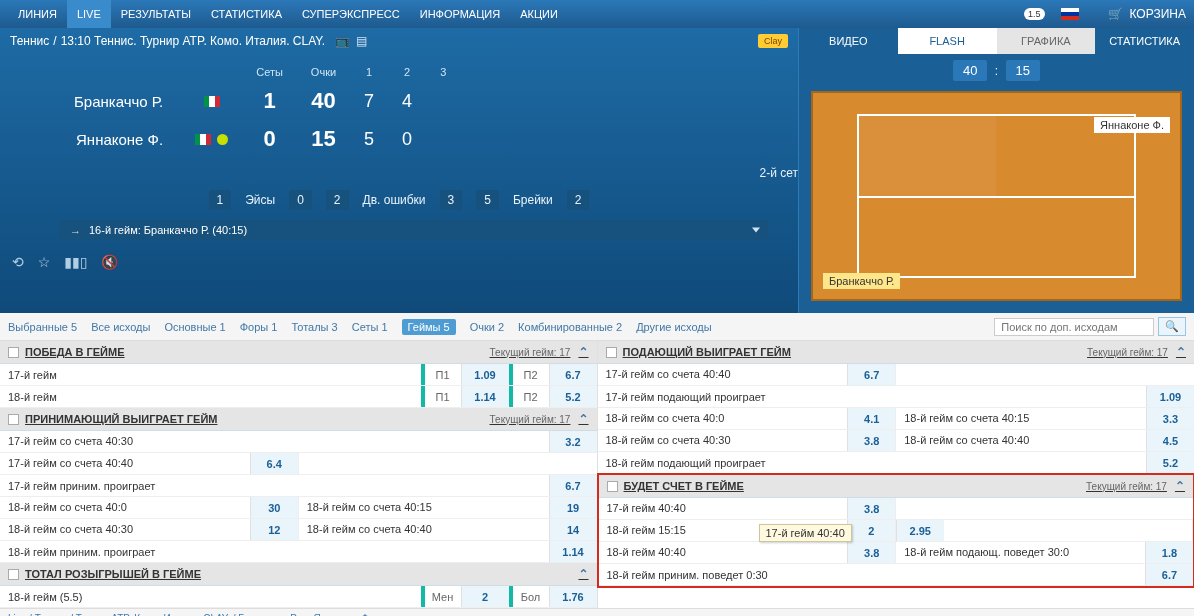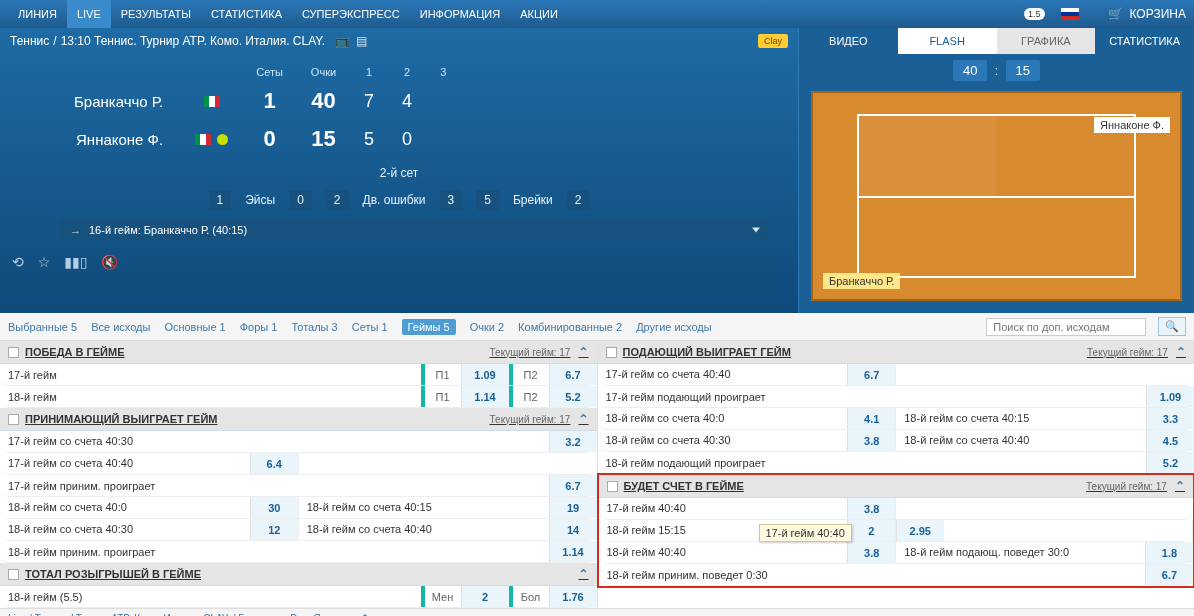--- a/index.html
+++ b/index.html
@@ -22,21 +22,21 @@
 
 .score-table { padding: 8px 30px 4px 60px; }
 .score-table table { border-collapse: collapse; }
 .score-table th { font-size: 11px; font-weight: normal; color: #cde5f5; padding: 4px 14px; text-align: center; }
 .score-table td { padding: 6px 14px; font-size: 18px; color: #fff; text-align: center; }
 .score-table .pname { text-align: right; font-size: 15px; padding-right: 18px; white-space: nowrap; }
 .score-table .flag-it { display: inline-block; width: 16px; height: 11px; background: linear-gradient(to right, #009246 33%, #fff 33%, #fff 66%, #ce2b37 66%); vertical-align: middle; }
 .score-table .ball { display: inline-block; width: 11px; height: 11px; background: #c8e000; border-radius: 50%; margin-left: 6px; vertical-align: middle; }
 .score-table .mainnum { font-weight: bold; font-size: 22px; }
 
-.set-label { text-align: center; font-size: 12px; padding: 4px 0 10px; color: #e8f3fb; }
+.set-label { text-align: right; font-size: 12px; padding: 4px 0 10px; color: #e8f3fb; }
 
 .stats-row { display: flex; justify-content: center; gap: 14px; align-items: center; font-size: 12px; color: #e8f3fb; padding-bottom: 6px; }
 .stats-row .sv { background: #17517d; padding: 3px 8px; border-radius: 2px; min-width: 18px; text-align: center; }
 
 .ticker { display: flex; align-items: center; background: #17517d; margin: 4px 30px 8px 60px; padding: 4px 10px; font-size: 11px; border-radius: 2px; position: relative; }
 .ticker .arrow { margin-right: 8px; opacity: 0.8; }
 .ticker::after { content: ""; position: absolute; right: 8px; top: 50%; width: 0; height: 0; border-left: 4px solid transparent; border-right: 4px solid transparent; border-top: 5px solid #cde5f5; transform: translateY(-50%); }
 
 .util-bar { display: flex; align-items: center; gap: 14px; padding: 6px 12px; color: #cde5f5; font-size: 14px; }
 .util-bar span { cursor: pointer; opacity: 0.85; }
@@ -53,34 +53,34 @@
 .court::before { content: ""; position: absolute; left: 12%; right: 12%; top: 10%; bottom: 10%; border: 2px solid #fff; }
 .court .net { position: absolute; left: 12%; right: 12%; top: 50%; height: 2px; background: #fff; }
 .court .svc { position: absolute; left: 12%; top: 10%; width: 38%; height: 40%; background: rgba(255,255,255,0.06); }
 .court .plabel { position: absolute; background: #fff; color: #333; font-size: 11px; padding: 2px 6px; }
 .court .plabel.top { top: 24px; right: 10px; }
 .court .plabel.bot { bottom: 10px; left: 10px; background: #ffe68a; }
 
 .filter-bar { display: flex; align-items: center; background: #f5f5f5; border-bottom: 1px solid #ddd; padding: 4px 8px; gap: 14px; font-size: 11px; color: #4178a8; }
 .filter-bar .fi { cursor: pointer; white-space: nowrap; }
 .filter-bar .fi.active { background: #4f9cd3; color: #fff; padding: 2px 6px; border-radius: 2px; }
-.filter-bar .search { margin-left: auto; display: flex; align-items: center; gap: 12px; }
+.filter-bar .search { margin-left: auto; display: flex; align-items: center; gap: 4px; }
 .filter-bar .search input { border: 1px solid #ccc; padding: 2px 6px; font-size: 11px; width: 160px; }
 .filter-bar .search .sbtn { border: 1px solid #9cc3e0; background: #eaf4fb; padding: 2px 6px; cursor: pointer; color: #2b78b8; }
 
 .markets { display: flex; background: #fff; }
 .col { flex: 1; border-right: 1px solid #e0e0e0; }
 .col:last-child { border-right: none; }
 
 .mhdr { background: #e5e5e5; border-bottom: 1px solid #d0dde6; display: flex; align-items: center; padding: 4px 8px; font-size: 11px; font-weight: bold; color: #333; text-decoration: underline; }
 .mhdr .chk { width: 11px; height: 11px; border: 1px solid #aaa; margin-right: 6px; background: #fff; }
 .mhdr .meta { margin-left: auto; font-weight: normal; color: #666; font-size: 10px; }
 .mhdr .collapse { margin-left: 8px; color: #4178a8; cursor: pointer; font-size: 12px; }
 
-.mrow { display: flex; border-bottom: 1px solid #eee; font-size: 11px; min-height: 22px; border-radius: 9px; }
+.mrow { display: flex; border-bottom: 1px solid #eee; font-size: 11px; min-height: 22px; }
 .mrow .cell { padding: 4px 8px; display: flex; align-items: center; }
 .mrow .label { flex: 1; color: #333; }
 .mrow .odds { width: 48px; text-align: center; justify-content: center; background: #eaf4fb; color: #1a5f95; font-weight: bold; cursor: pointer; border-left: 1px solid #e0e0e0; }
 .mrow .sub { width: 40px; justify-content: center; color: #666; border-left: 4px solid #14b8a6; text-align: right; }
 .mrow .half { flex: 1; display: flex; border-right: 1px solid #eee; }
 .mrow .half:last-child { border-right: none; }
 .mrow .half .label { flex: 1; padding: 4px 8px; }
 .mrow .half .odds { width: 48px; }
 
 .highlight-box { border: 2px solid #d52b1e; margin: -1px; }

